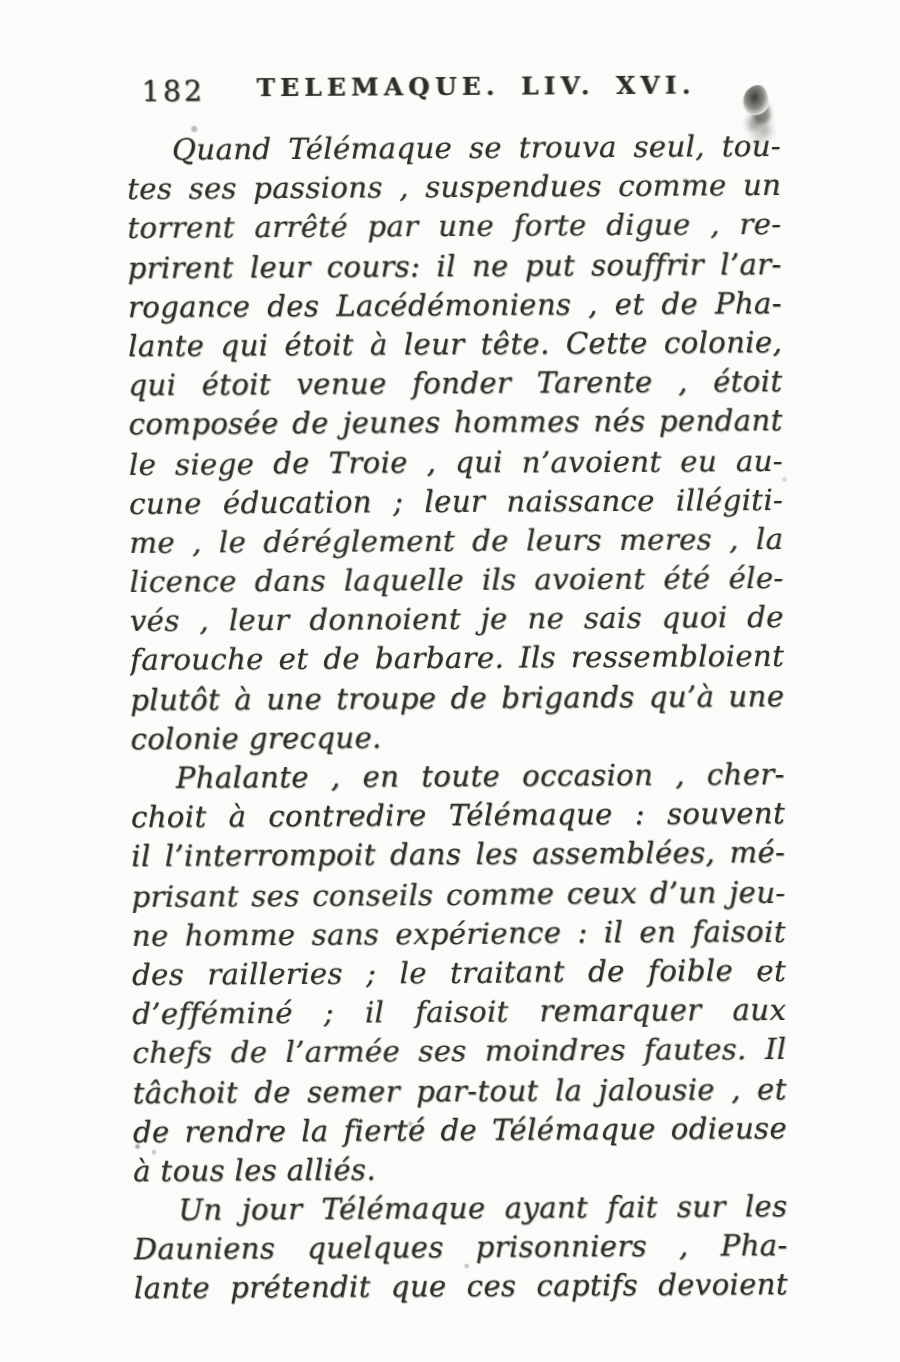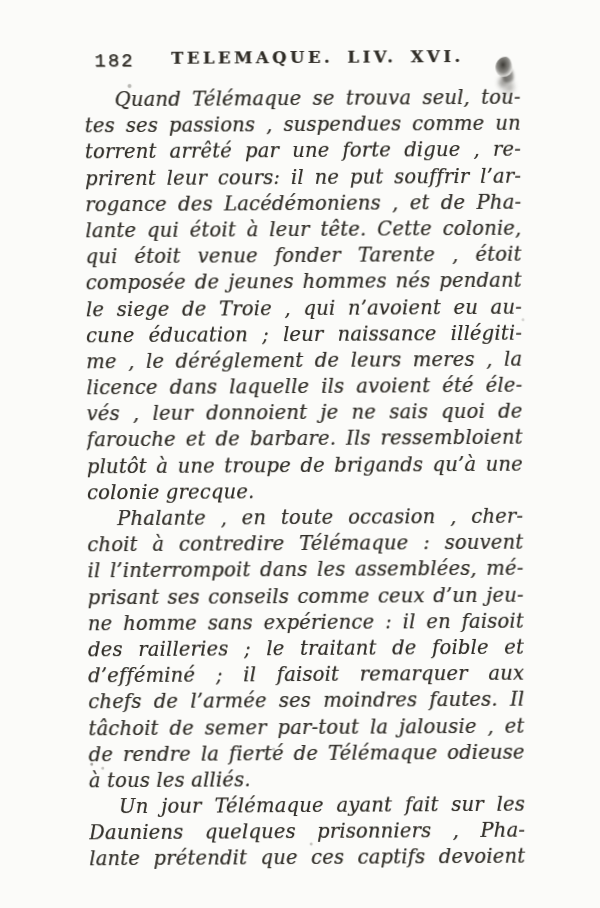--- a/index.html
+++ b/index.html
@@ -26,21 +26,20 @@
     height: 28px;
   }
   .page-number {
     position: absolute;
     left: 10px;
     top: 3px;
     font-size: 19px;
     letter-spacing: 2px;
     filter: blur(0.35px);
     text-shadow: 0.5px 0.5px 0.6px rgba(48,45,39,0.6);
-    font-family: Liberation Mono, monospace;
   }
   .running-title {
     position: absolute;
     left: 30px;
     right: 0;
     top: 2px;
     text-align: center;
     font-size: 16.5px;
     font-weight: bold;
     letter-spacing: 3.5px;

